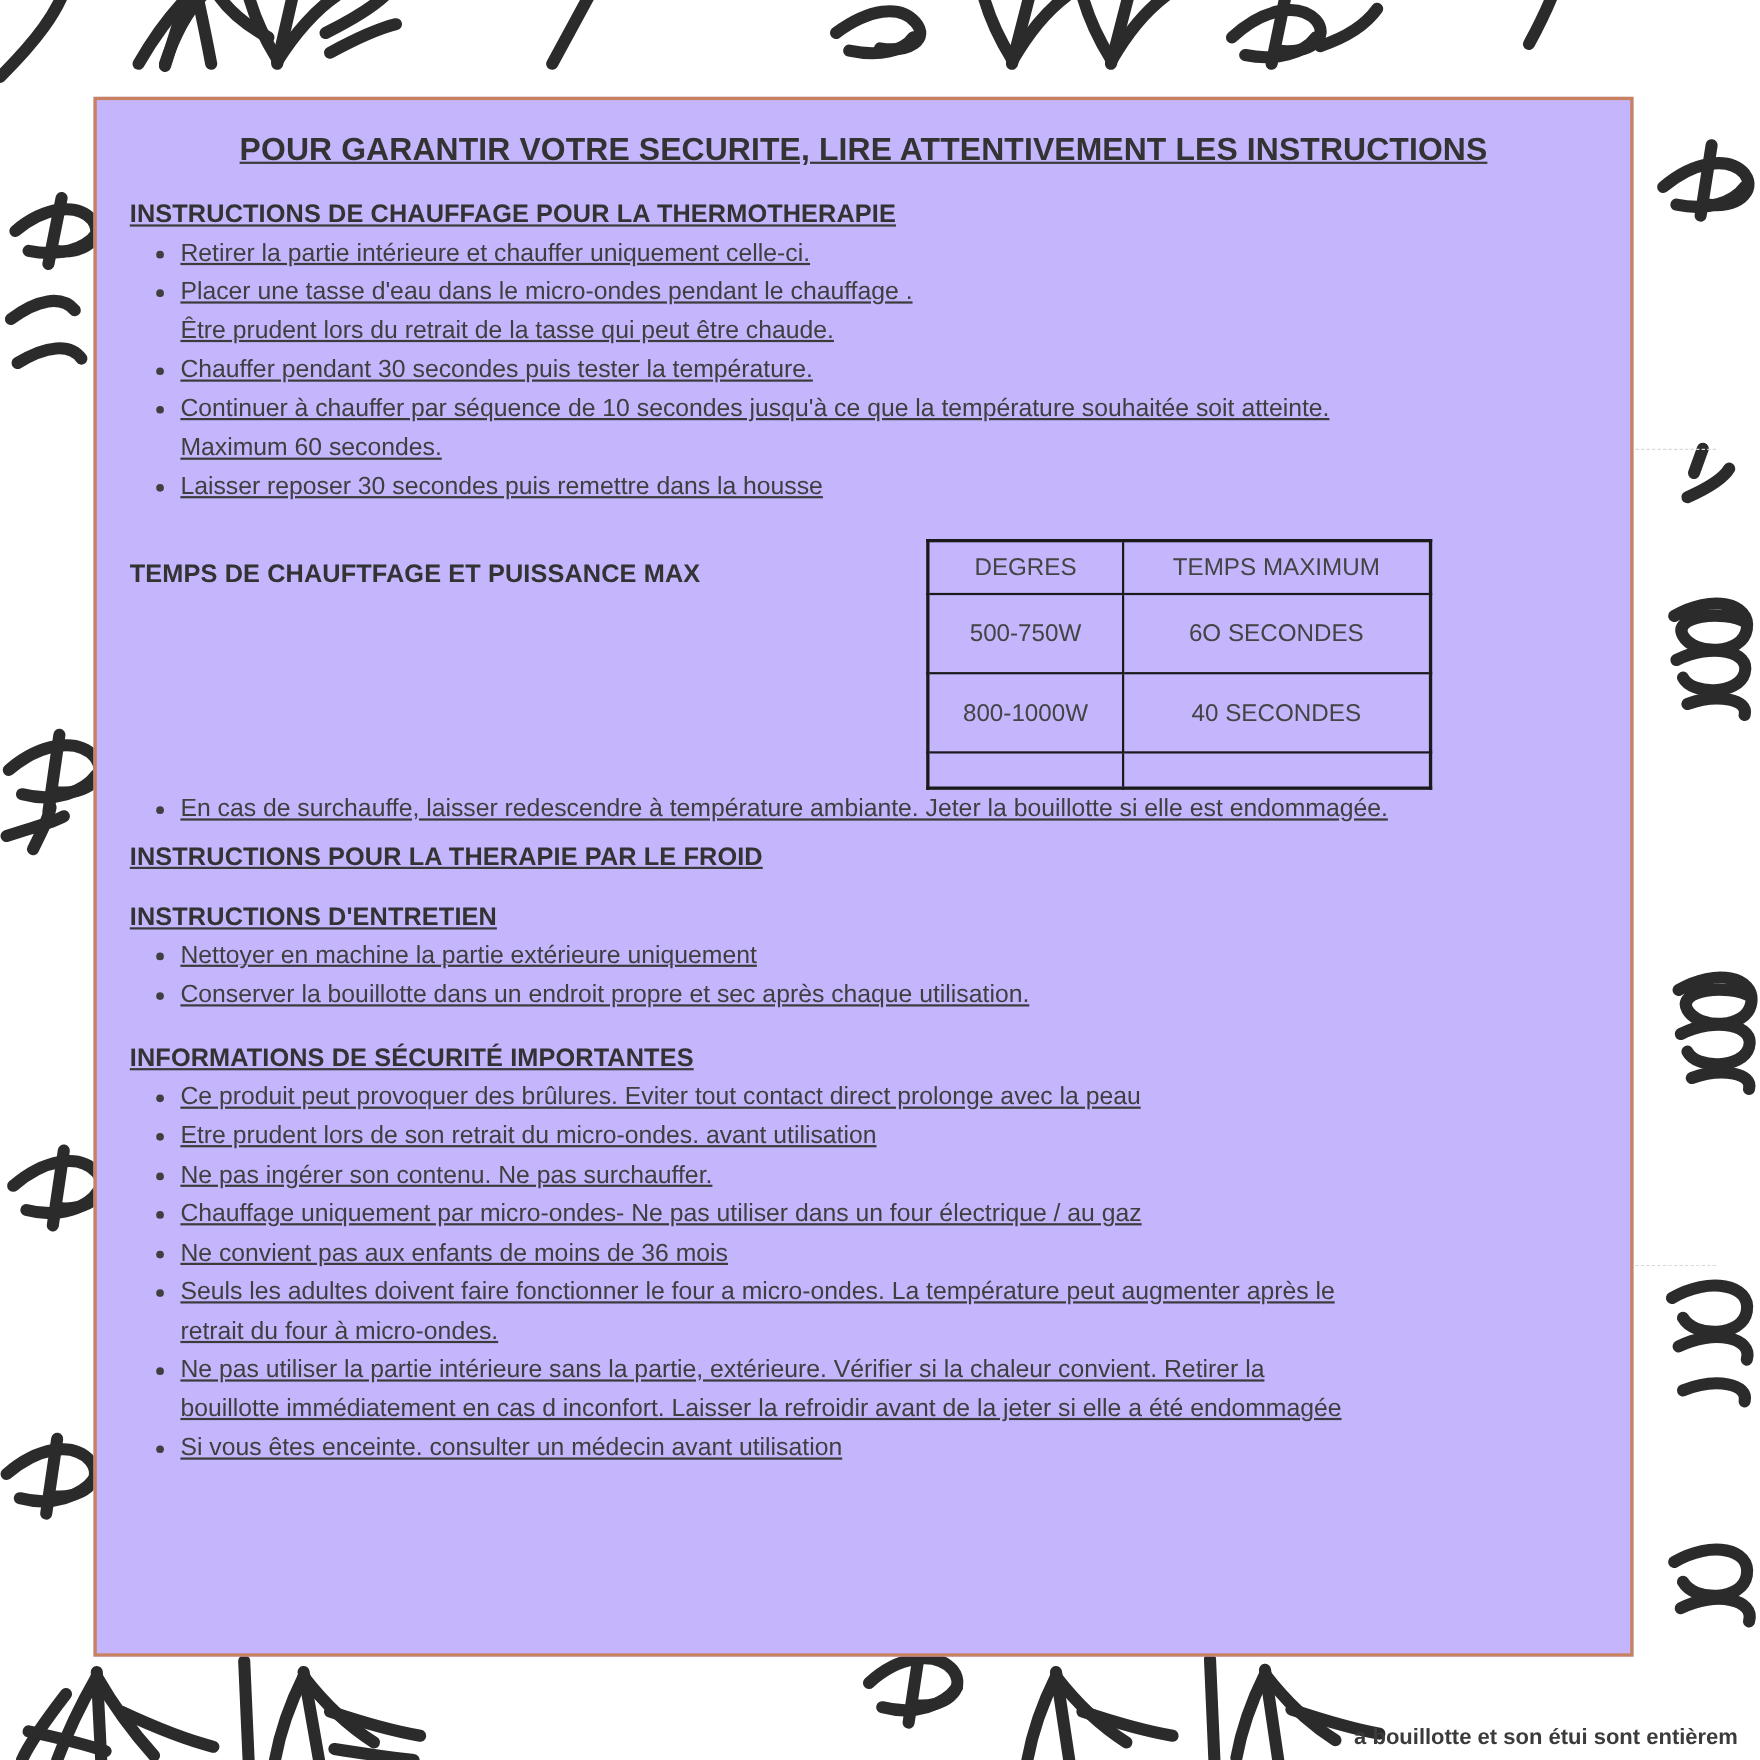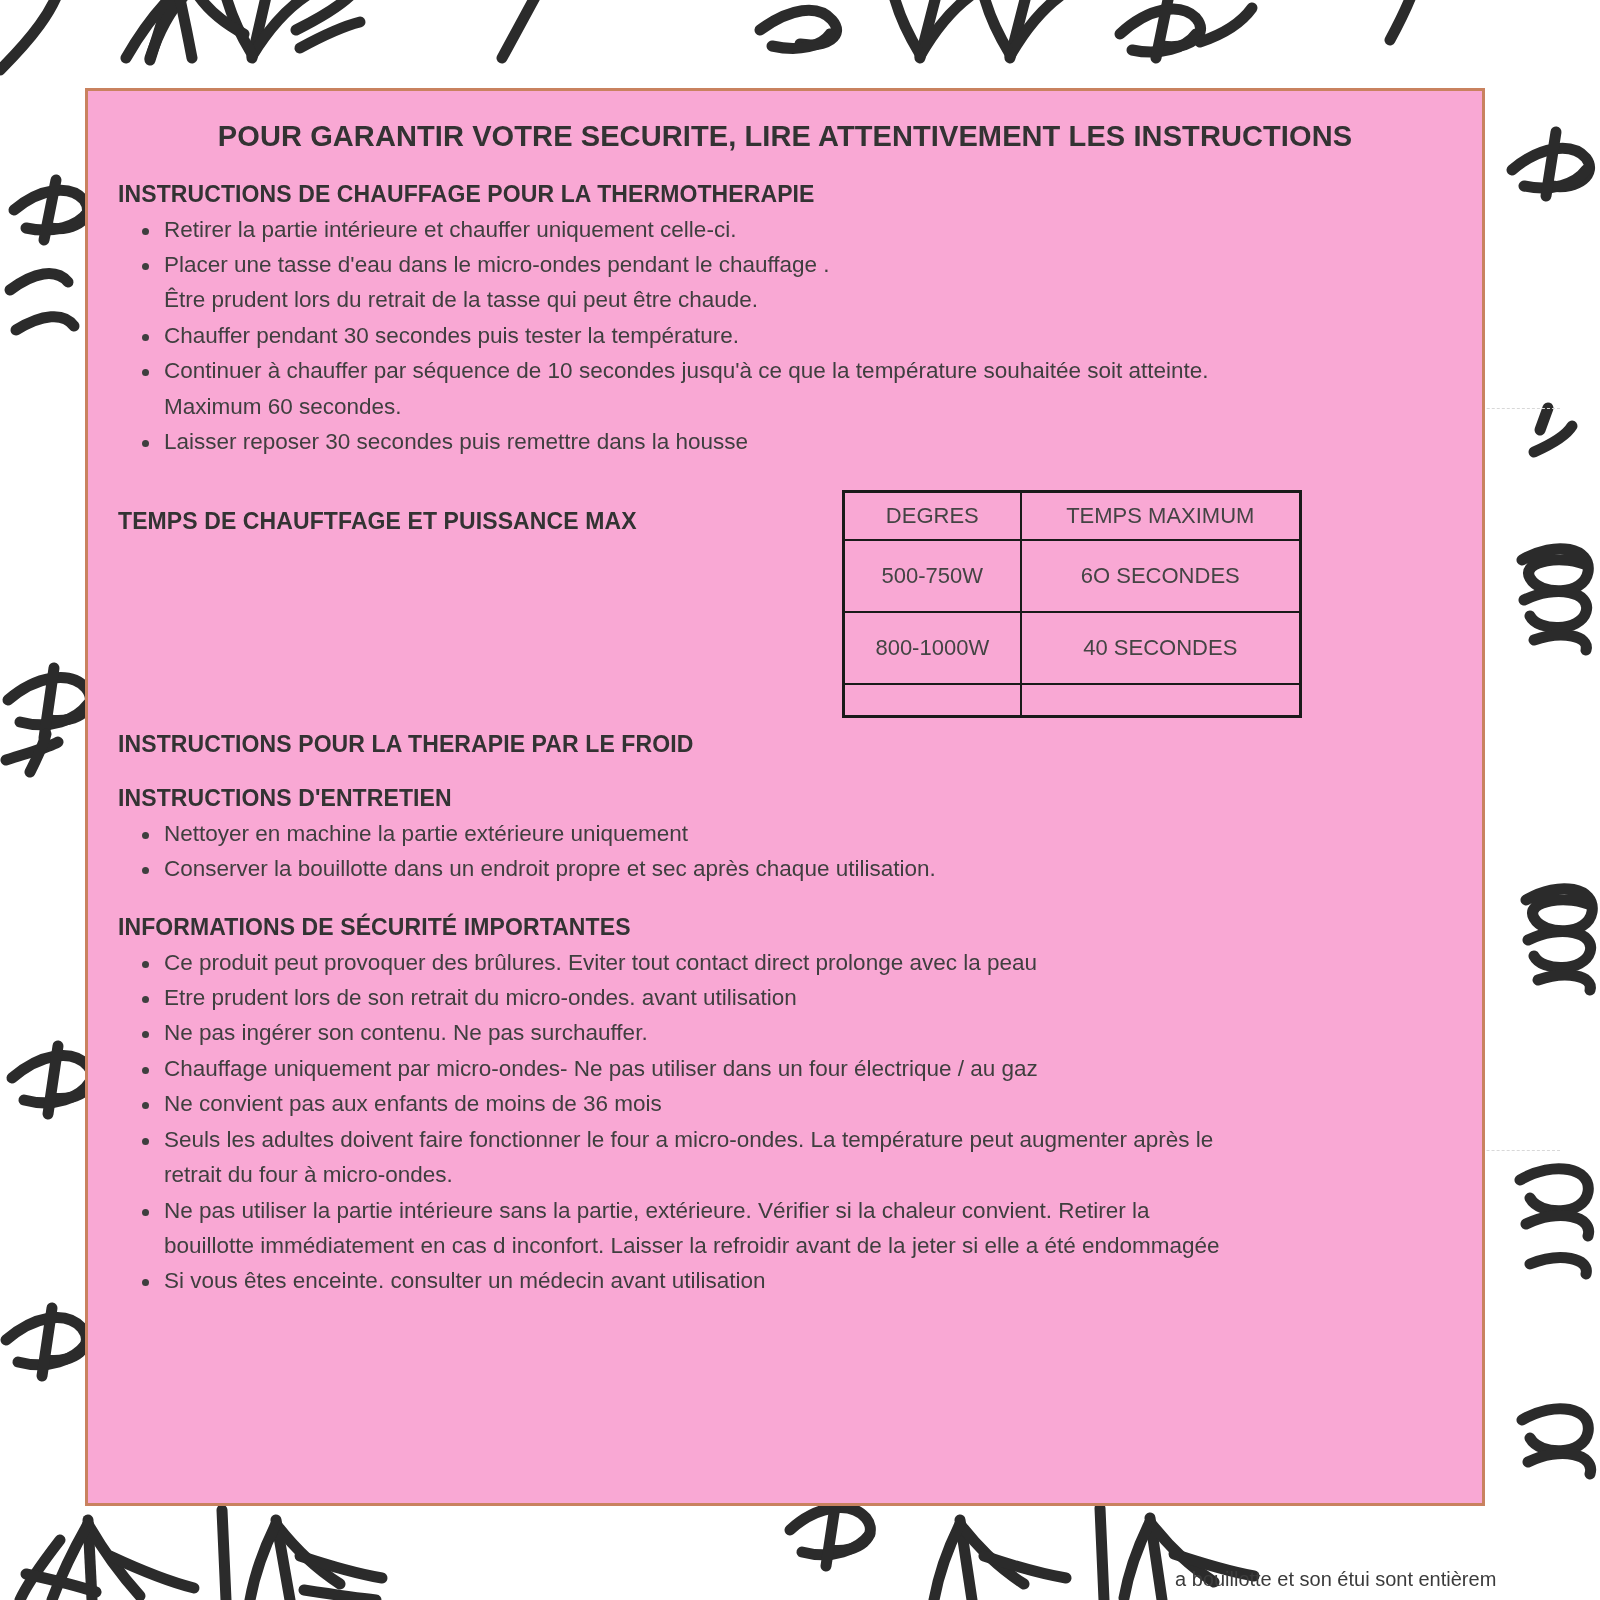--- a/index.html
+++ b/index.html
@@ -40,24 +40,25 @@
     border-top: 1px dashed #d8d8d8;
   }
 
   
   .sheet {
     position: absolute;
     left: 85px;
     top: 88px;
     width: 1400px;
     height: 1418px;
-    background: #f9a8d4;
+    background: #c4b5fd;
     border: 3px solid #c9825f;
     box-sizing: border-box;
     z-index: 2;
+    text-decoration: underline;
   }
   .sheet-inner {
     padding: 22px 30px 0 30px;
   }
 
   .doc-title {
     text-align: center;
     font-size: 29px;
     font-weight: bold;
     letter-spacing: 0.1px;
@@ -152,24 +153,24 @@
     border-bottom: none;
   }
 
   .overheat-line {
     margin-top: 4px;
   }
 
   
   .cut-text {
     position: absolute;
-    left: 1175px;
+    left: 1231px;
     top: 1568px;
     font-size: 20px;
-    font-weight: normal;
+    font-weight: bold;
     color: #3b3b3b;
     white-space: nowrap;
     z-index: 3;
   }
 </style>
 </head>
 <body>
 
 <div class="floral-layer">
   <svg width="1600" height="1600" viewBox="0 0 1600 1600" xmlns="http://www.w3.org/2000/svg">
@@ -307,20 +308,23 @@
             <td>40 SECONDES</td>
           </tr>
           <tr class="spacer">
             <td></td>
             <td></td>
           </tr>
         </tbody>
       </table>
     </div>
 
+    <ul class="bullets overheat-line">
+      <li><span> En cas de surchauffe, laisser redescendre à température ambiante. Jeter la bouillotte si elle est endommagée.</span></li>
+    </ul>
 
     <div class="section tight" style="margin-top:6px;">
       <h2 class="section-head">INSTRUCTIONS POUR LA THERAPIE PAR LE FROID</h2>
     </div>
 
     <div class="section">
       <h2 class="section-head">INSTRUCTIONS D'ENTRETIEN</h2>
       <ul class="bullets">
         <li><span>Nettoyer en machine la partie extérieure uniquement</span></li>
         <li><span>Conserver la bouillotte dans un endroit propre et sec après chaque utilisation.</span></li>

